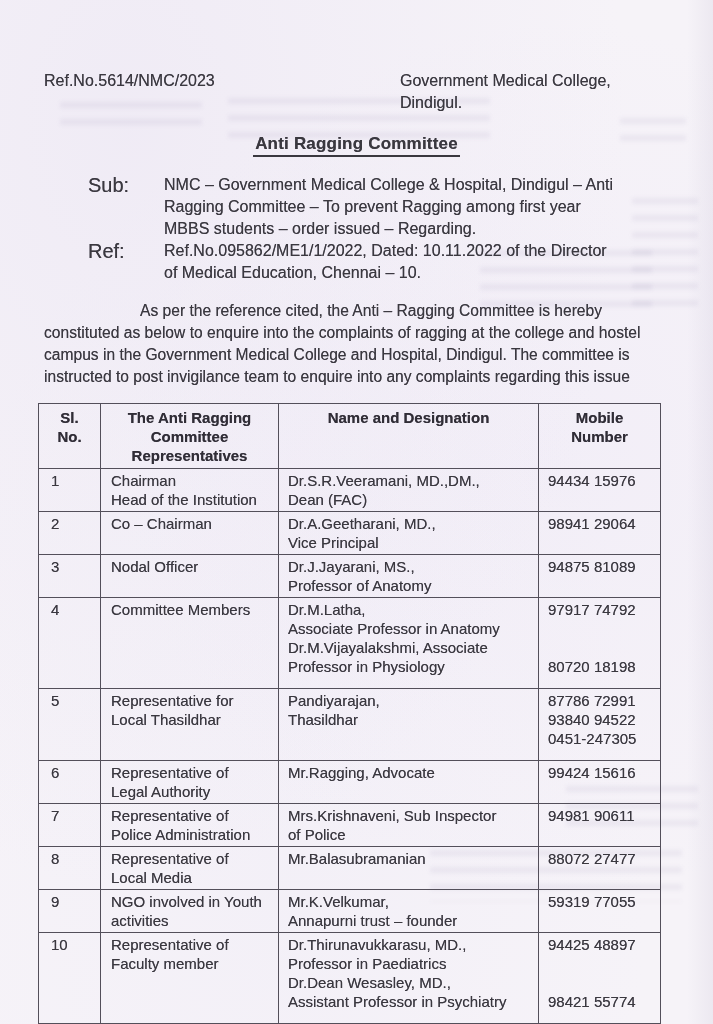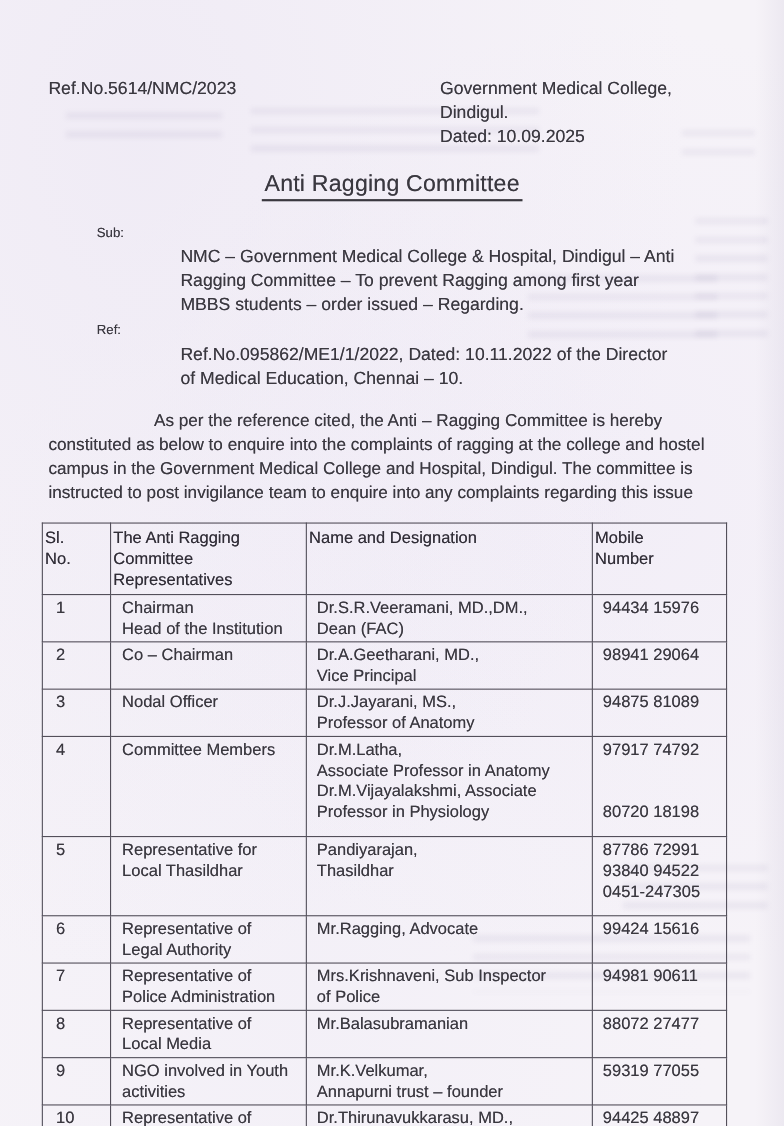--- a/index.html
+++ b/index.html
@@ -46,49 +46,49 @@
 
   .scan-text { text-shadow:0 0 0.5px rgba(70,66,80,0.75); }
 
   .letter-head { display:flex; justify-content:space-between; align-items:flex-start; }
   .ref-no { font-size:16px; line-height:22px; }
   .org-block { width:269px; font-size:16px; line-height:22px; }
 
   .title-wrap { text-align:center; margin-top:20px; }
   .doc-title {
     display:inline-block;
-    font-size:21px; font-weight:normal;
+    font-size:17px; font-weight:bold;
     border-bottom:2.2px solid #3a383f;
     padding:0 2px 1px 2px;
     letter-spacing:.2px;
   }
 
   .subref { margin:17px 0 0 44px; }
   .subref-row { display:flex; }
-  .subref-label { width:76px; flex:0 0 76px; font-size:12px; line-height:22px; }
-  .subref-body { font-size:16px; line-height:22px;margin-top:23px; }
+  .subref-label { width:76px; flex:0 0 76px; font-size:20px; line-height:22px; }
+  .subref-body { font-size:16px; line-height:22px; }
 
   .body-para { margin-top:16px; font-size:15.6px; line-height:22px; white-space:nowrap; }
   .body-para .ln:first-child { padding-left:96px; }
 
   .table-wrap { margin:15px 0 0 -6px; }
   table.committee {
     border-collapse:collapse;
     width:622px;
     table-layout:fixed;
     background:transparent;
     font-size:15px;
   }
   table.committee th, table.committee td {
     border:1.6px solid #534f5a;
     vertical-align:top;
     line-height:19px;
   }
   table.committee th {
-    font-weight:normal; text-align:left;
+    font-weight:bold; text-align:center;
     padding:4px 2px 3px 2px;
     color:#302d36;
   }
   col.c-sl { width:62px; } col.c-rep { width:178px; }
   col.c-name { width:260px; } col.c-mob { width:122px; }
   td.sl-cell   { padding:2px 4px 2px 12px; }
   td.rep-cell  { padding:2px 6px 2px 10px; }
   td.name-cell { padding:2px 6px 2px 9px; }
   td.mobile-cell { padding:2px 4px 12px 9px; }
   .ln { min-height:19px; }
@@ -106,21 +106,20 @@
   <div class="art a7"></div>
   <div class="edge-shade"></div>
 
   <div class="content scan-text">
 
     <div class="letter-head">
       <div class="ref-no">Ref.No.5614/NMC/2023</div>
       <div class="org-block">
           <div class="ln">Government Medical College,</div>
           <div class="ln">Dindigul.</div>
-          <div class="ln">Dated: 10.09.2025</div>
         </div>
     </div>
 
     <div class="title-wrap">
       <div class="doc-title">Anti Ragging Committee</div>
     </div>
 
     <div class="subref">
       <div class="subref-row">
         <div class="subref-label">Sub:</div>

